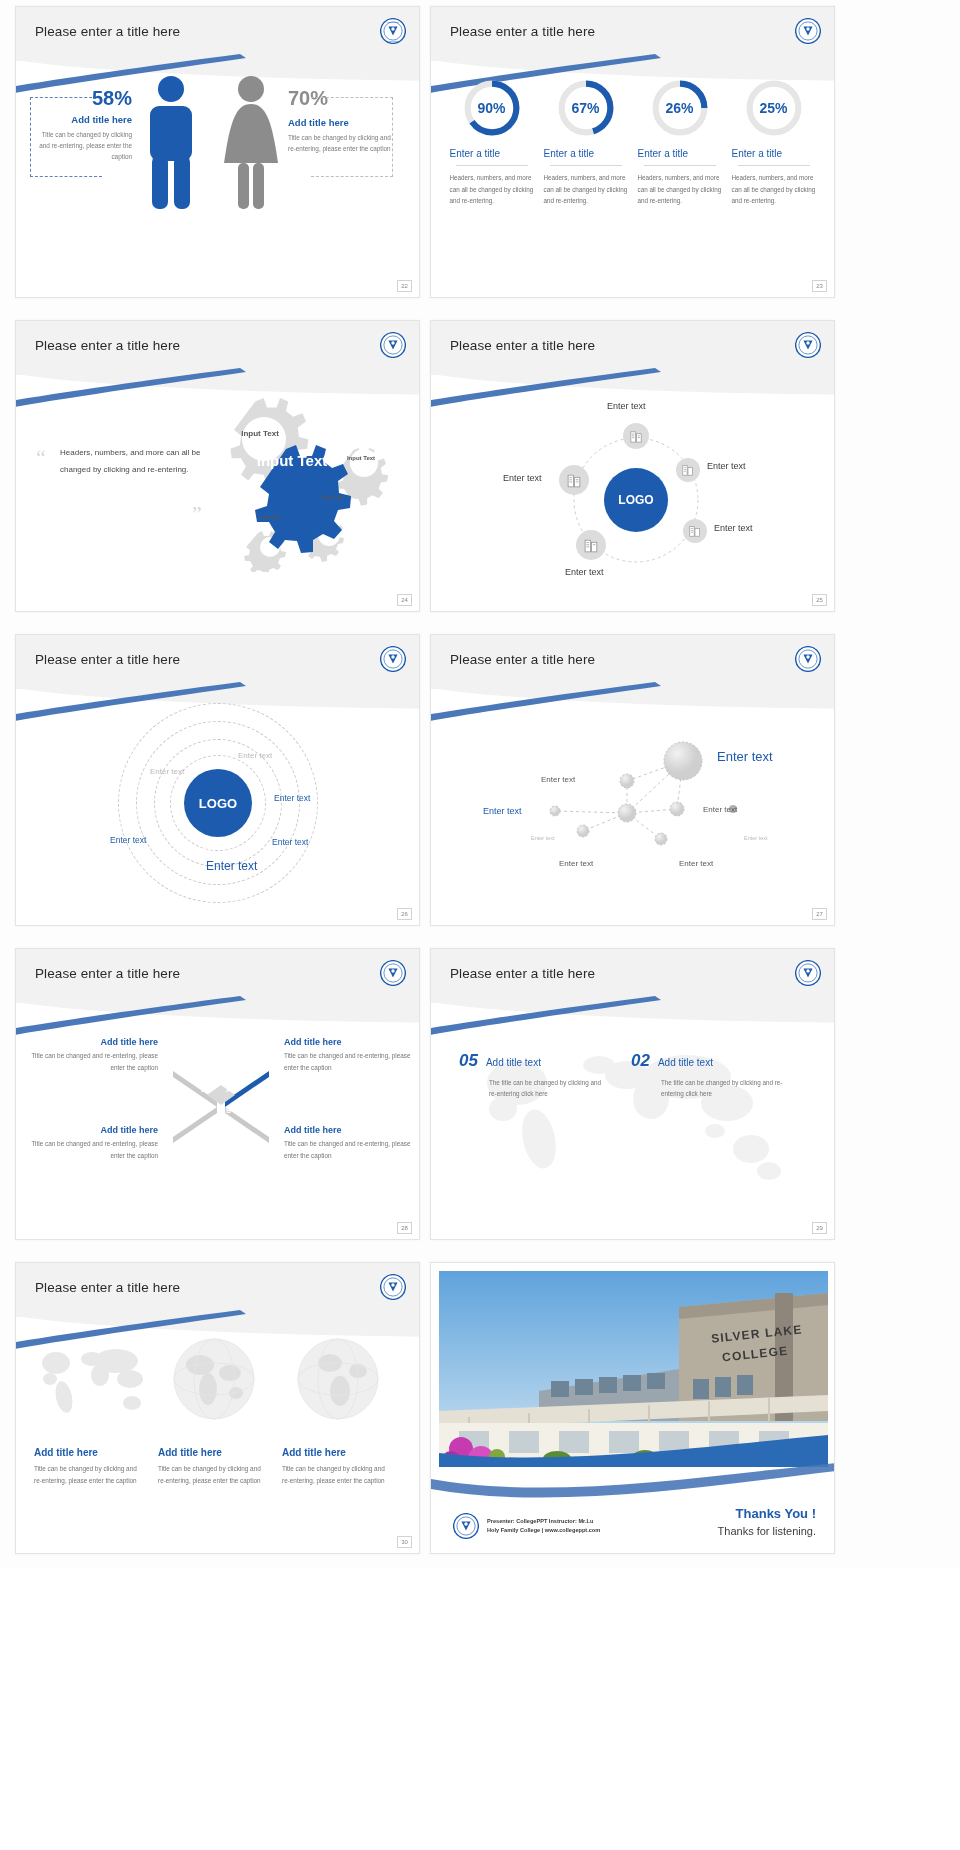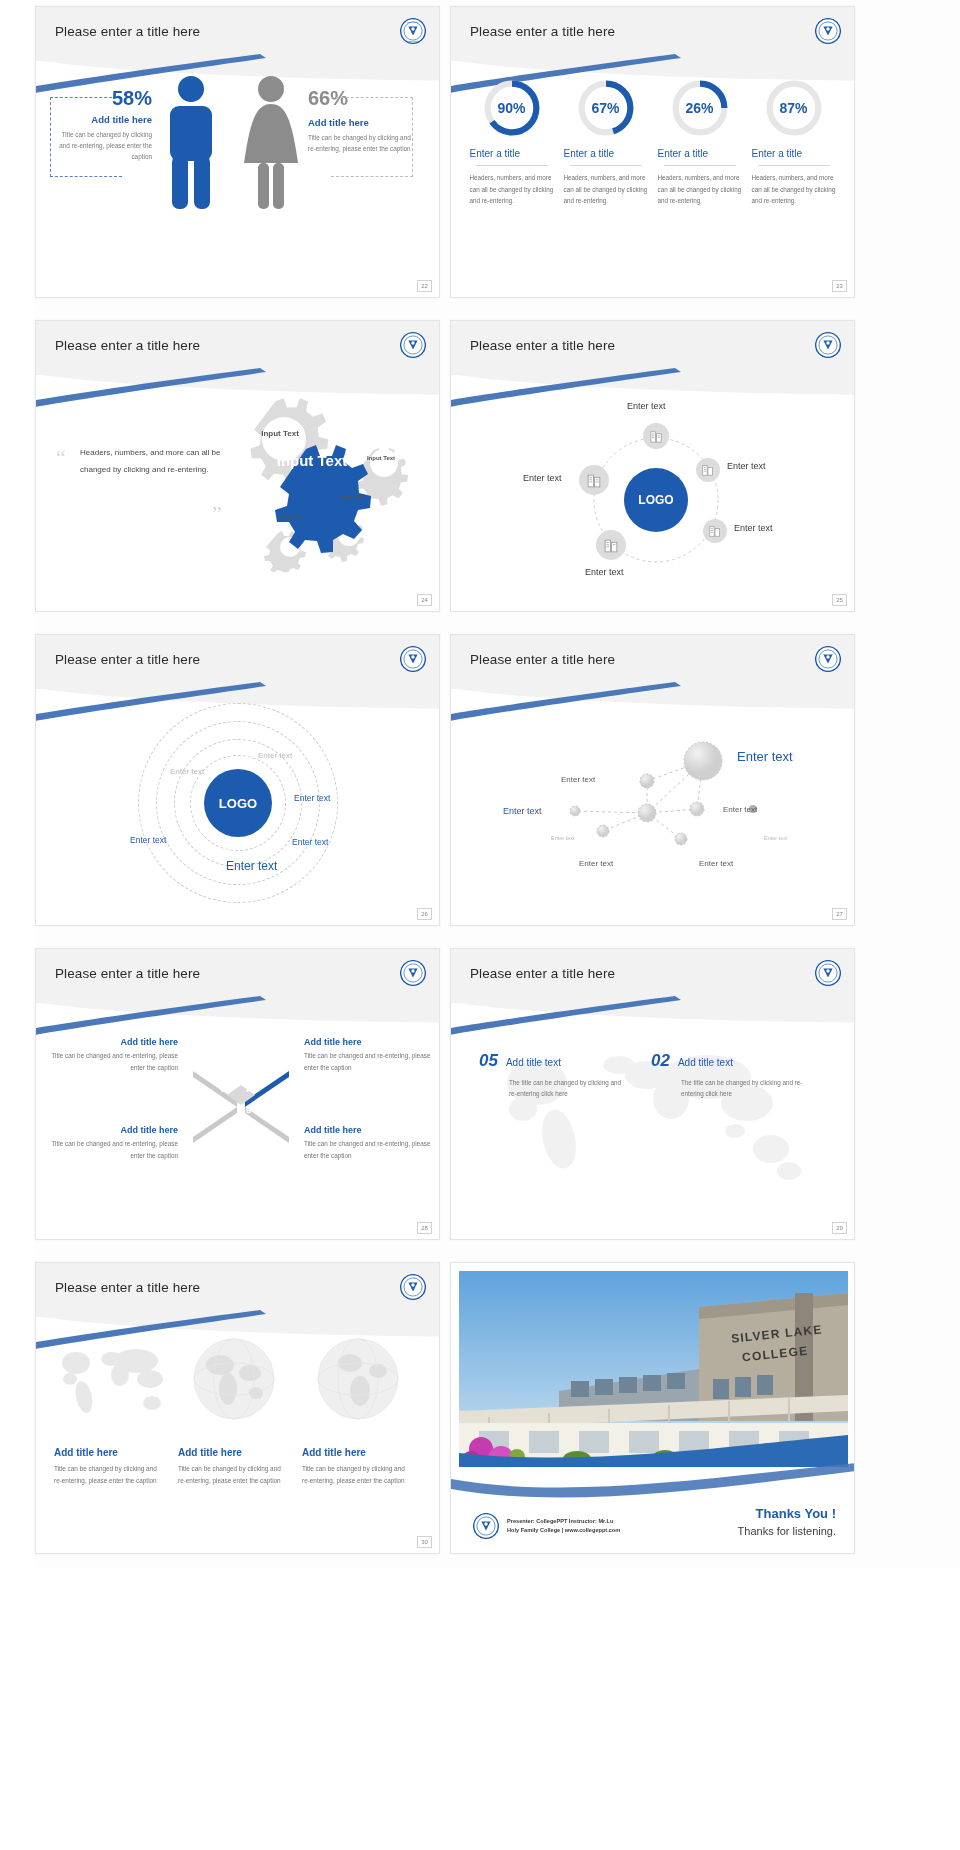--- a/index.html
+++ b/index.html
@@ -8,23 +8,22 @@
     background: #ffffff;
     font-family: "Liberation Sans", sans-serif;
     overflow: hidden;
   }
   .gallery {
     display: grid;
     grid-template-columns: 405px 405px;
     grid-auto-rows: 300px;
     column-gap: 10px;
     row-gap: 14px;
-    padding: 6px 0;
+    padding: 6px 15px;
     background: #fdfdfd;
-    margin-left: 35px;
   }
   .slide {
     position: relative;
     width: 405px; height: 292px;
     background: #ffffff;
     border: 1px solid #e4e4e4;
     overflow: hidden;
     box-shadow: 0 0 2px rgba(0,0,0,0.06);
   }
   .hdr {
@@ -157,21 +156,21 @@
         </svg>
 
         <svg style="position:absolute;left:200px;top:12px;" width="70" height="140" viewBox="0 0 70 140">
           <circle cx="35" cy="16" r="13" fill="#8c8c8c"></circle>
           <path d="M35 31 C20 31 14 48 8 90 L62 90 C56 48 50 31 35 31 Z" fill="#8c8c8c"></path>
           <rect x="22" y="90" width="11" height="46" rx="5" fill="#8c8c8c"></rect>
           <rect x="37" y="90" width="11" height="46" rx="5" fill="#8c8c8c"></rect>
         </svg>
 
         <div style="position:absolute;left:272px;top:26px;width:110px;">
-          <div class="pct grey">66%</div>
+          <div class="pct grey">70%</div>
         </div>
         <div style="position:absolute;left:272px;top:56px;width:105px;">
           <div class="addtitle">Add title here</div>
           <div class="capt">Title can be changed by clicking and re-entering, please enter the caption</div>
         </div>
         <div class="dashbox" style="left:295px;top:36px;width:82px;height:80px;border-left:none;border-color:#bdbdbd;"></div>
       </div>
     </div>
     <div class="pagenum">22</div>
   </div>
@@ -228,21 +227,21 @@
           <div class="donut-label">Enter a title</div>
           <div class="donut-rule"></div>
           <div class="donut-text">Headers, numbers, and more can all be changed by clicking and re-entering.</div>
         </div>
         <div class="donut-col">
           <div class="donut-wrap">
             <svg width="62" height="62" viewBox="0 0 42 42">
               <circle cx="21" cy="21" r="16.5" fill="none" stroke="#e6e6e6" stroke-width="4.2"></circle>
               <circle cx="21" cy="21" r="16.5" fill="none" stroke="#1c5bad" stroke-width="4.2" stroke-dasharray="25.9 171.1" stroke-dashoffset="26" transform="rotate(-90 21 21)"></circle>
             </svg>
-            <div class="donut-pct">87%</div>
+            <div class="donut-pct">25%</div>
           </div>
           <div class="donut-label">Enter a title</div>
           <div class="donut-rule"></div>
           <div class="donut-text">Headers, numbers, and more can all be changed by clicking and re-entering.</div>
         </div>
       </div>
     </div>
     <div class="pagenum">23</div>
   </div>
 

